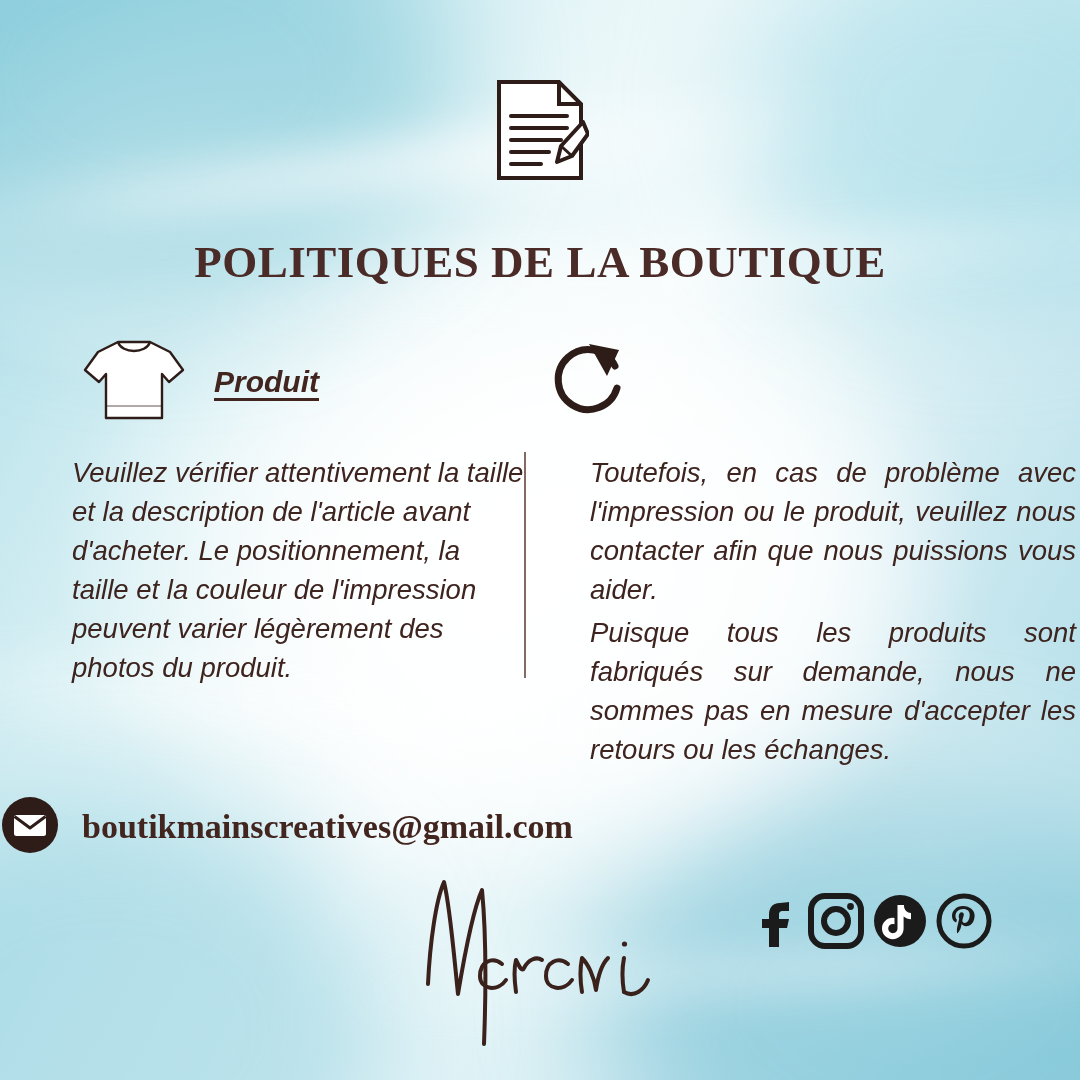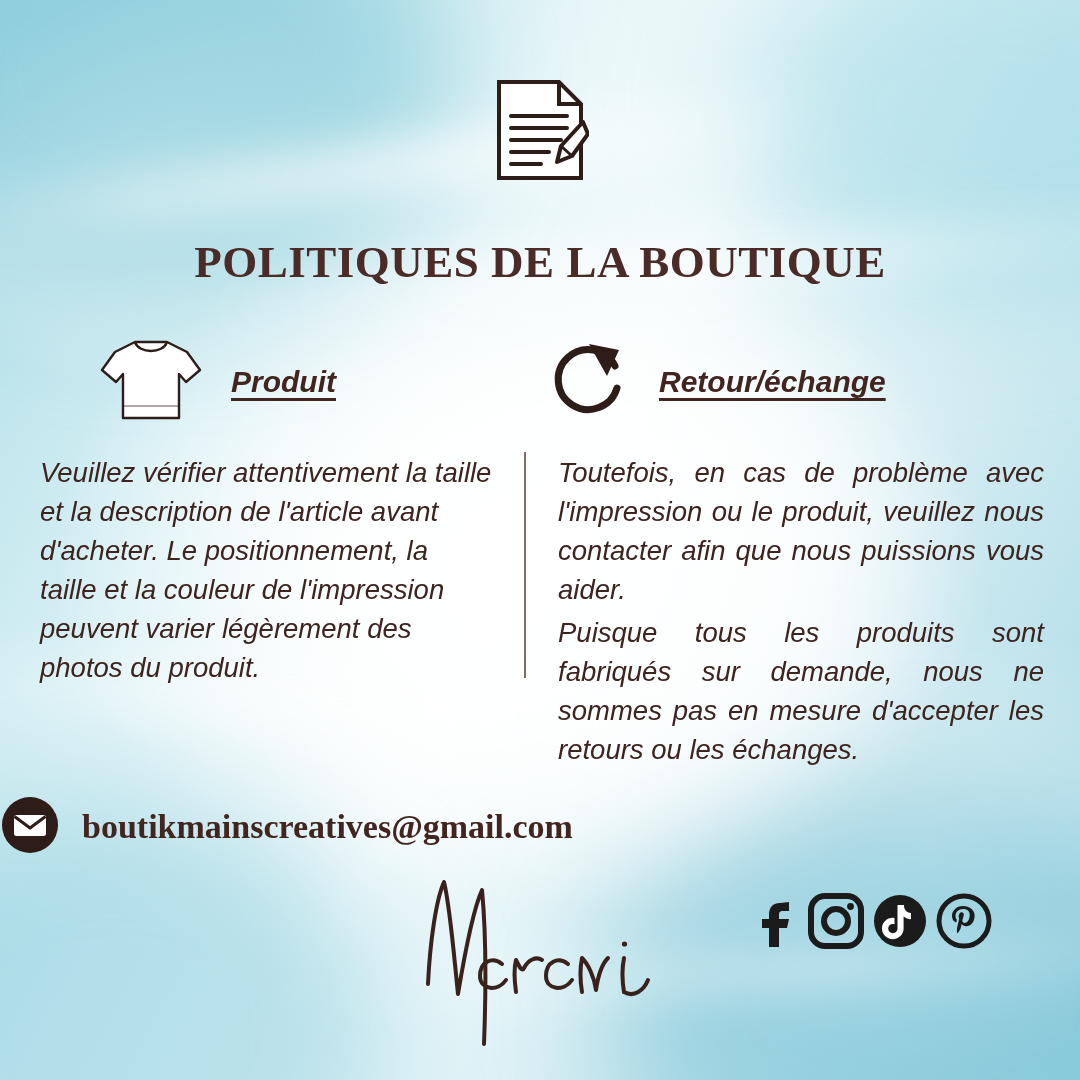--- a/index.html
+++ b/index.html
@@ -80,41 +80,42 @@
     color: #4a2b27;
   }
 
   
   .col-head {
     position: absolute;
     display: flex;
     align-items: center;
     gap: 26px;
   }
-  .col-head.left  { left: 97px;  top: 336px; }
+  .col-head.left  { left: 80px;  top: 336px; }
   .col-head.right { left: 541px; top: 336px; }
 
   .head-label {
     font-family: "Liberation Sans", sans-serif;
     font-style: italic;
     font-weight: 700;
     font-size: 30px;
     color: #42251f;
     text-decoration: underline;
     text-underline-offset: 6px;
   }
 
   
   .col-body {
     position: absolute;
     font-family: "Liberation Sans", sans-serif;
     font-style: italic;
     font-size: 27.5px;
     line-height: 1.42;
     color: #3e241f;
+    margin-left: 32px;
   }
   .col-body.left  { left: 40px;  top: 453px; width: 452px; text-align: left; }
   .col-body.right { left: 558px; top: 453px; width: 486px; text-align: justify; }
   .col-body.right p + p { margin-top: 4px; }
 
   .divider {
     position: absolute;
     left: 524px;
     top: 452px;
     width: 2px;
@@ -205,21 +206,20 @@
     <span class="head-label">Produit</span>
   </div>
 
   <div class="col-head right">
     <span>
       <svg width="92" height="88" viewBox="0 0 92 88" fill="none">
         <path d="M74 30 A30 30 0 1 0 76 52" fill="none" stroke="#2d1c18" stroke-width="7" stroke-linecap="round"></path>
         <path d="M48 8 L78 14 L66 40 Z" fill="#2d1c18"></path>
       </svg>
     </span>
-    <span class="head-label">Retour/échange</span>
   </div>
 
   <div class="divider"></div>
 
   <div class="col-body left">Veuillez vérifier attentivement la taille et la description de l'article avant d'acheter. Le positionnement, la taille et la couleur de l'impression peuvent varier légèrement des photos du produit.</div>
 
   <div class="col-body right">
     <p>Toutefois, en cas de problème avec l'impression ou le produit, veuillez nous contacter afin que nous puissions vous aider.</p>
     <p>Puisque tous les produits sont fabriqués sur demande, nous ne sommes pas en mesure d'accepter les retours ou les échanges.</p>
   </div>

